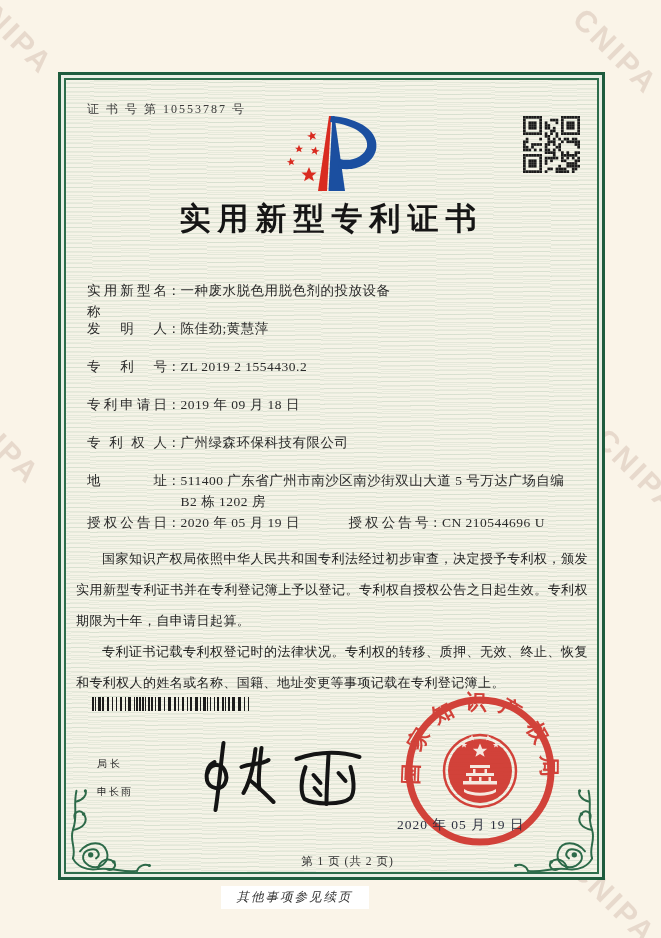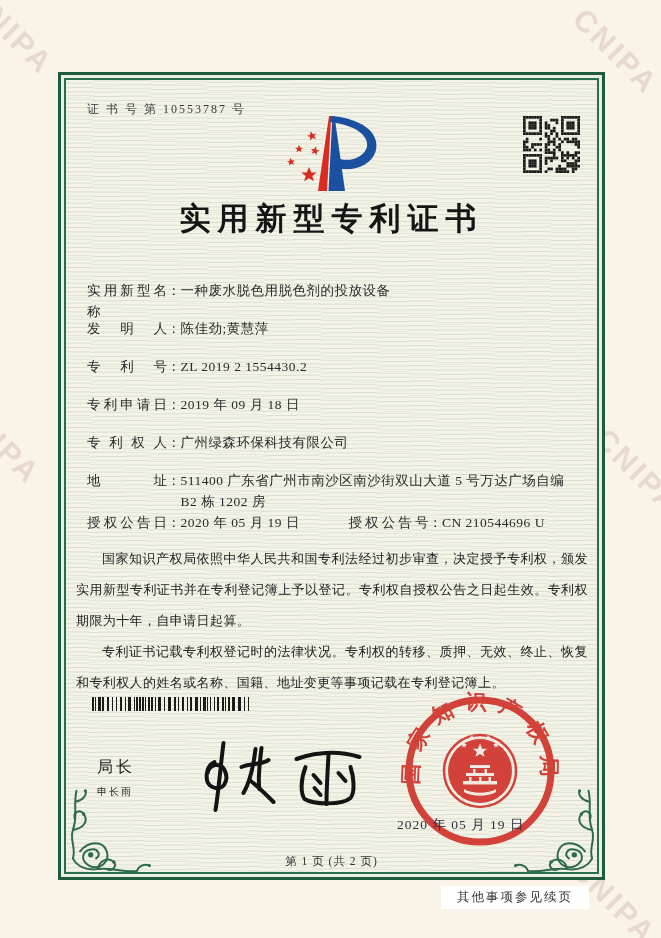--- a/index.html
+++ b/index.html
@@ -35,31 +35,31 @@
   .fvalue{display:inline-block;max-width:400px;vertical-align:top;letter-spacing:0.5px;}
   .fgroup{display:inline-block;vertical-align:top;}
   #row6 .fgroup.g1{width:258px;}
 
   #paras{left:76px;top:543px;width:512px;font-size:13px;line-height:31px;color:#222;
          letter-spacing:0.4px;text-align:justify;z-index:3;}
   #paras p{margin:0;text-indent:2em;}
 
   #barcode{left:92px;top:697px;width:160px;height:14px;z-index:3;}
 
-  #director-label{left:97px;top:757px;font-size:16px;color:#222;letter-spacing:3px;z-index:3;}
+  #director-label{left:97px;top:757px;font-size:10px;color:#222;letter-spacing:3px;z-index:3;}
   #director-name{left:97px;top:785px;font-size:10px;color:#222;letter-spacing:2px;z-index:3;}
   #signature{left:190px;top:736px;width:205px;height:80px;z-index:4;}
 
   #seal{left:400px;top:691px;width:160px;height:160px;z-index:3;opacity:0.92;}
   #seal-date{left:397px;top:816px;width:160px;font-size:13.5px;color:#2e3140;
              letter-spacing:1px;z-index:4;}
 
   #page-info{left:58px;top:854px;width:547px;text-align:center;font-size:11.5px;color:#333;
-             letter-spacing:1px;z-index:3;}
-  #footer-note{left:0;top:886px;width:589px;text-align:right;z-index:3;}
+             letter-spacing:1px;z-index:3;padding-left:16px;}
+  #footer-note{left:0;top:886px;width:589px;text-align:center;z-index:3;font-style:italic;}
   #footer-note span{display:inline-block;background:#ffffff;padding:3px 16px;font-size:12.5px;
              color:#333;letter-spacing:2px;}
 
   .ornament{position:absolute;width:95px;height:89px;z-index:2;}
   #orn-left{left:61px;top:789px;}
   #orn-right{left:509px;top:789px;transform:scaleX(-1);}
 </style>
 </head>
 <body>
 

